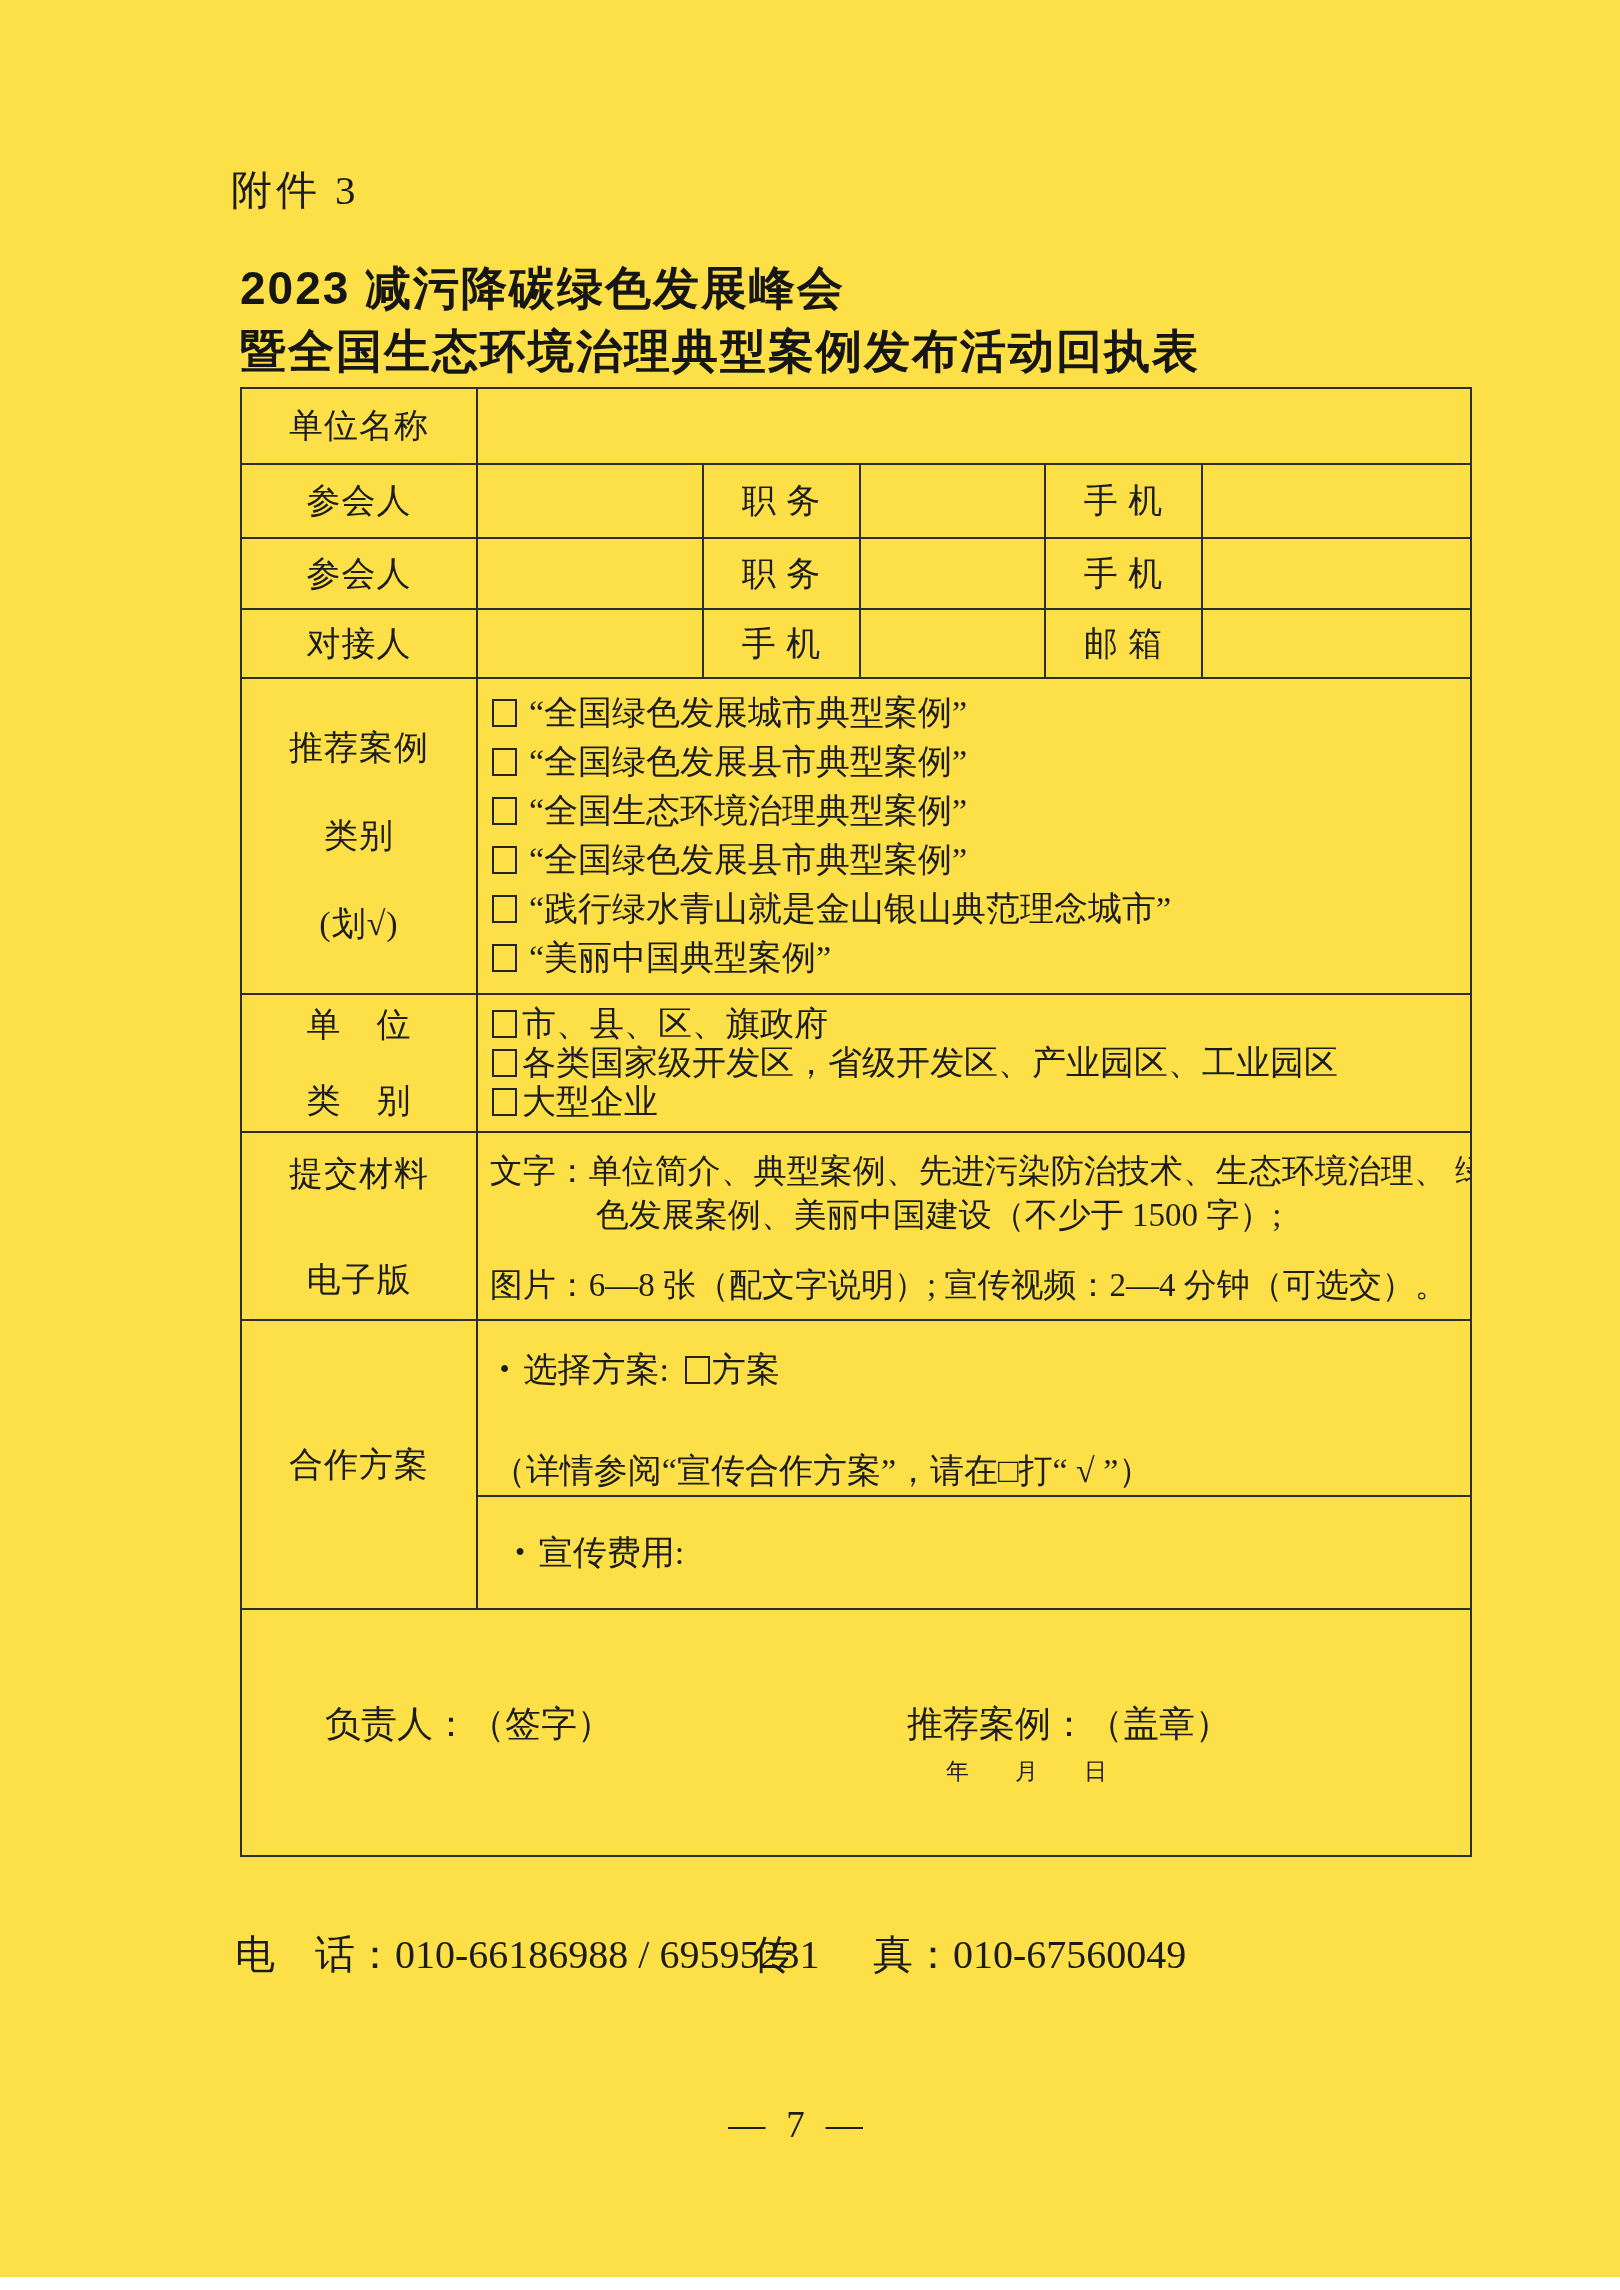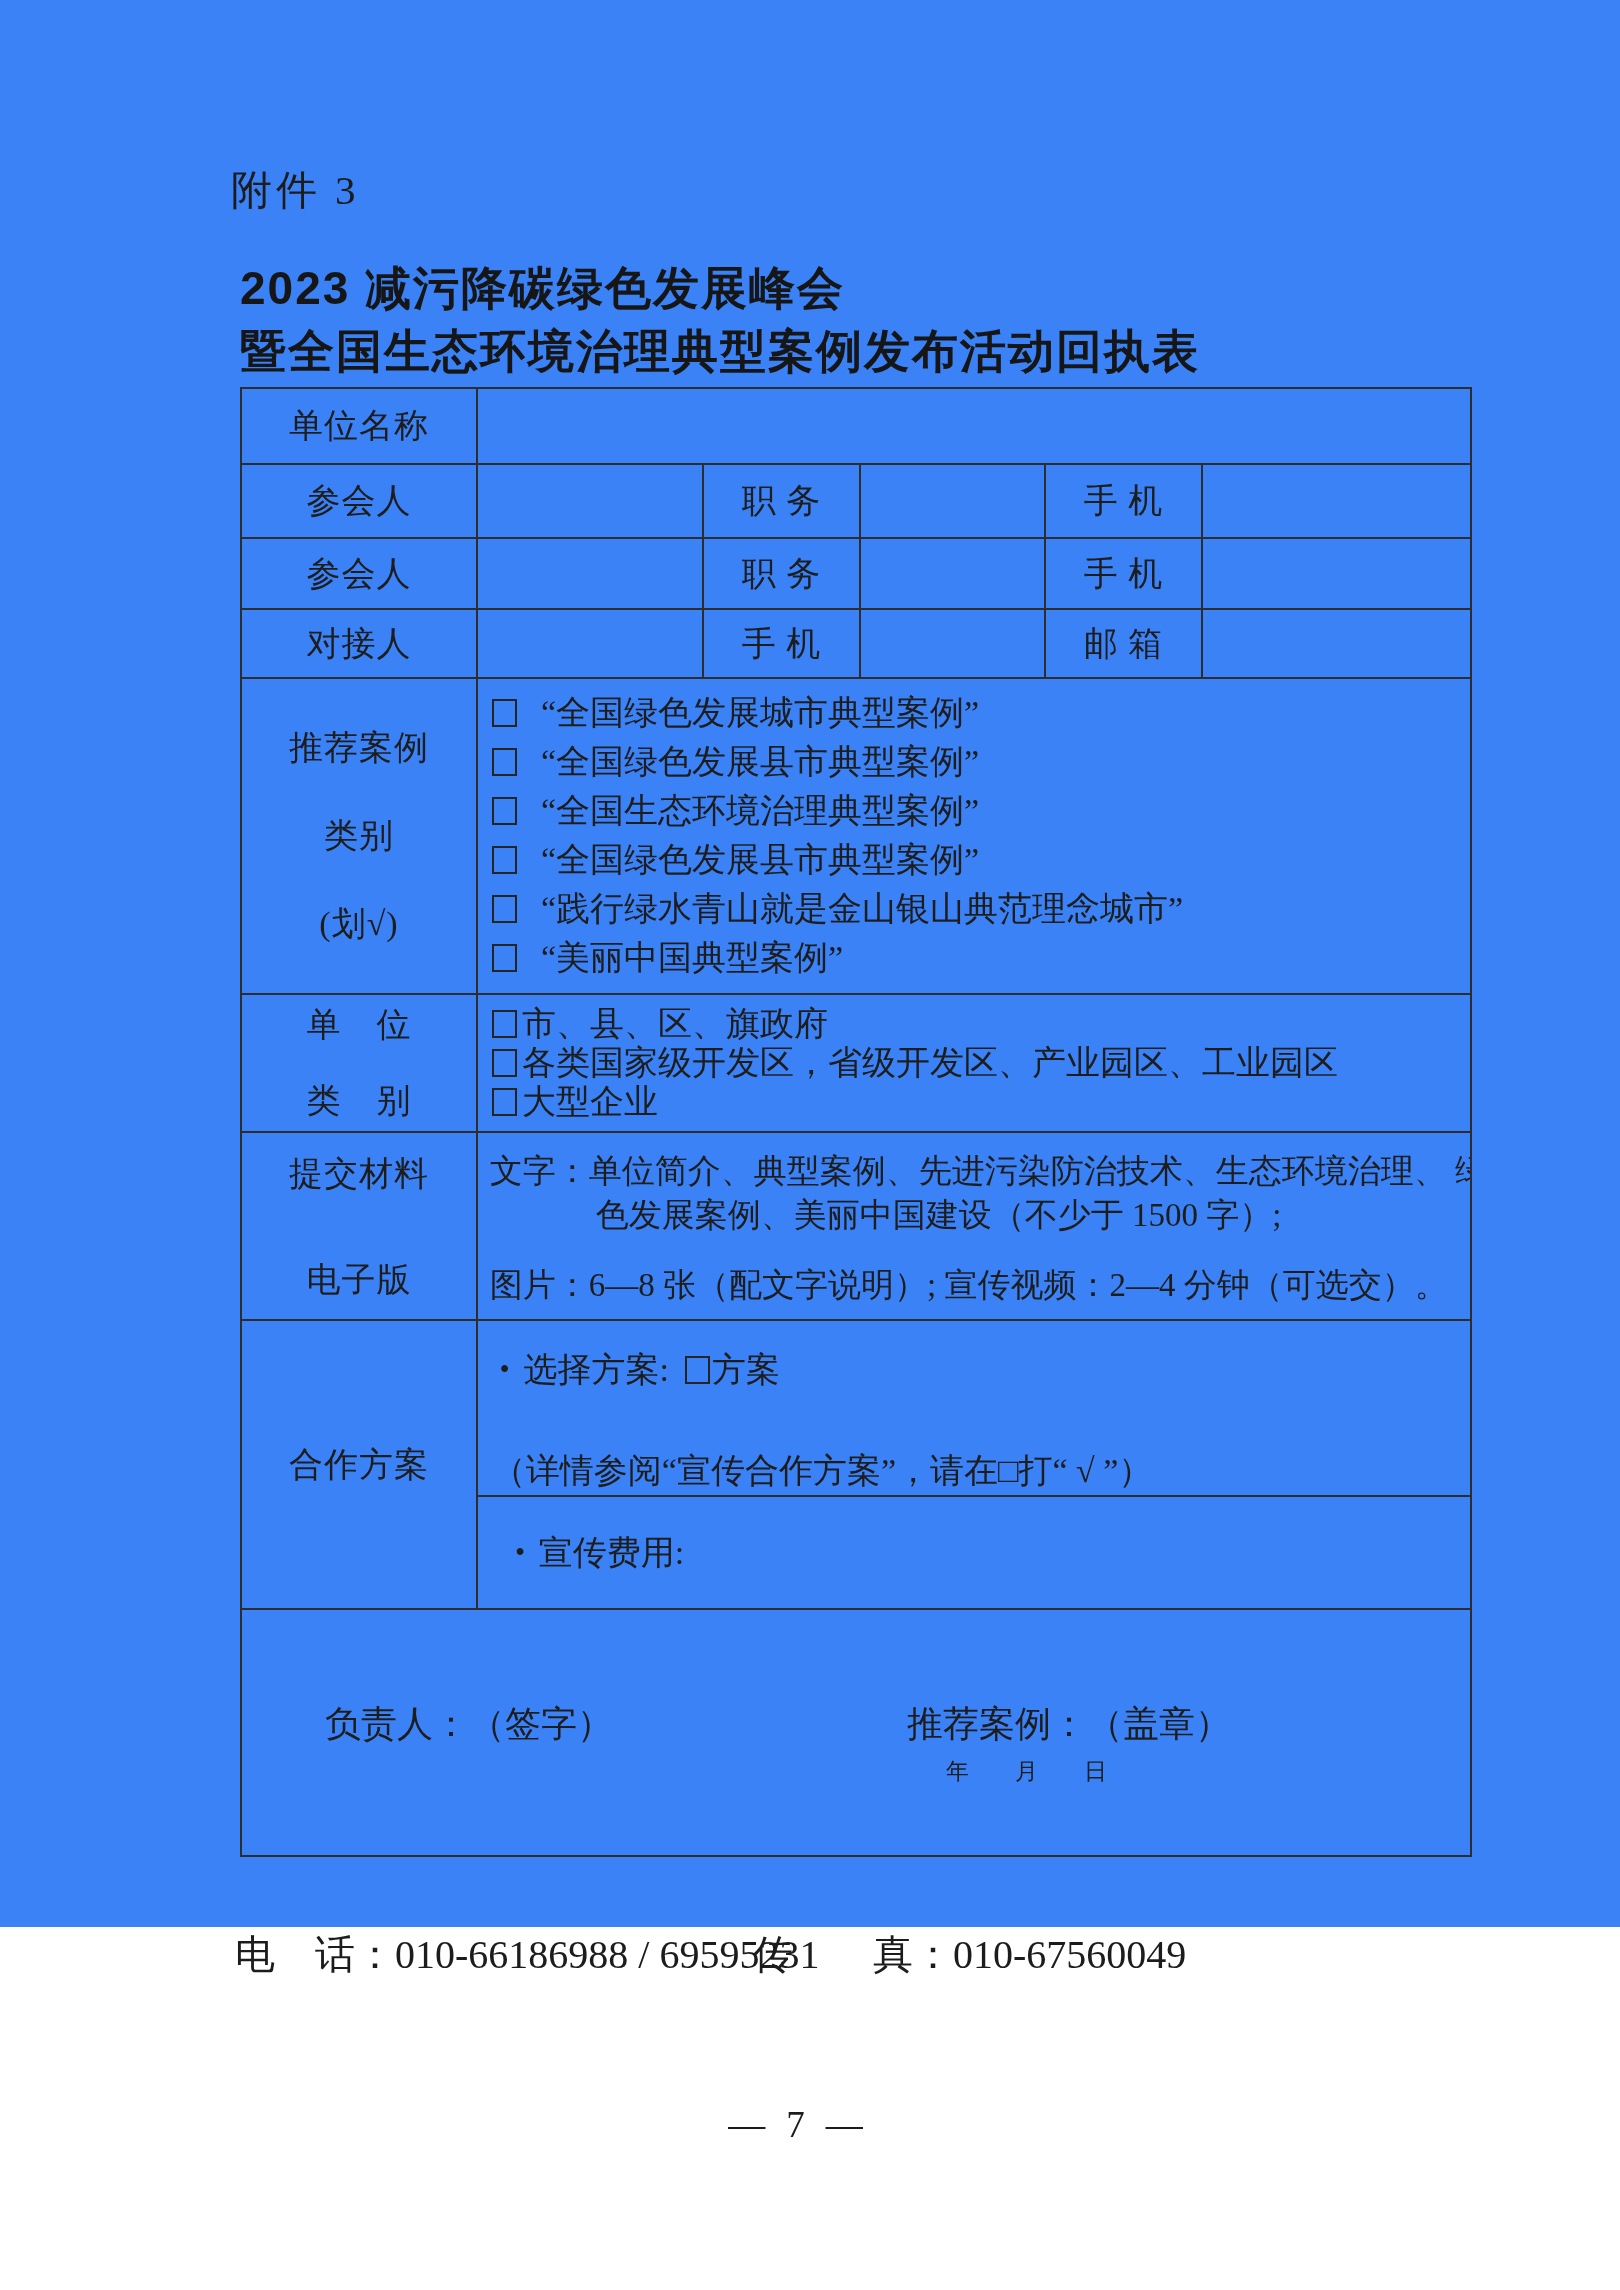--- a/index.html
+++ b/index.html
@@ -3,21 +3,21 @@
 <meta charset="utf-8">
 <style>
   html, body {
     margin: 0; padding: 0;
     width: 1620px; height: 2291px;
     background: #ffffff;
     overflow: hidden;
     font-family: "Liberation Serif", "DejaVu Serif", serif;
     color: #1c1c1c;
   }
-  .page { position: relative; width: 1620px; height: 1927px; background: #3b82f6; }
+  .page { position: relative; width: 1620px; height: 2277px; background: #fde047; }
 
   .attachment {
     position: absolute; left: 231px; top: 163px;
     font-size: 41px; letter-spacing: 3.9px;
   }
   .title-wrap { position: absolute; left: 240px; top: 257px; width: 1230px; text-align: left; }
   .title-line {
     font-family: "Liberation Sans", "DejaVu Sans", sans-serif;
     font-weight: bold; font-size: 46px; line-height: 63px; letter-spacing: 2px;
     color: #161616;
@@ -36,21 +36,21 @@
   .lbl-stack { display: flex; flex-direction: column; align-items: center; justify-content: center; }
   .lbl-stack > div { line-height: 43px; }
 
   .cb {
     display: inline-block; width: 25.5px; height: 28px;
     border: 2.9px solid #242424; box-sizing: border-box;
     margin-right: 11.8px; vertical-align: -2px; flex: 0 0 auto;
   }
   .opts { padding: 9.8px 7.8px 9.8px 13.7px; }
   .opt { display: flex; align-items: center; white-space: nowrap; }
-  .case-opts .opt { height: 49px; gap: 12px; }
+  .case-opts .opt { height: 49px; }
   .unit-opts .opt { height: 39px; }
   .unit-opts .cb { margin-right: 4.9px; }
 
   .materials { padding: 13.7px 5.9px 9.8px 11.8px; font-size: 33px; }
   .materials .mline { line-height: 44px; white-space: nowrap; }
   .materials .mline2 { padding-left: 106px; }
   .materials .mline3 { margin-top: 25.5px; }
 
   .coop-a { padding: 25.5px 5.9px 0 21.6px; }
   .coop-choose { display: flex; align-items: center; white-space: nowrap; }

